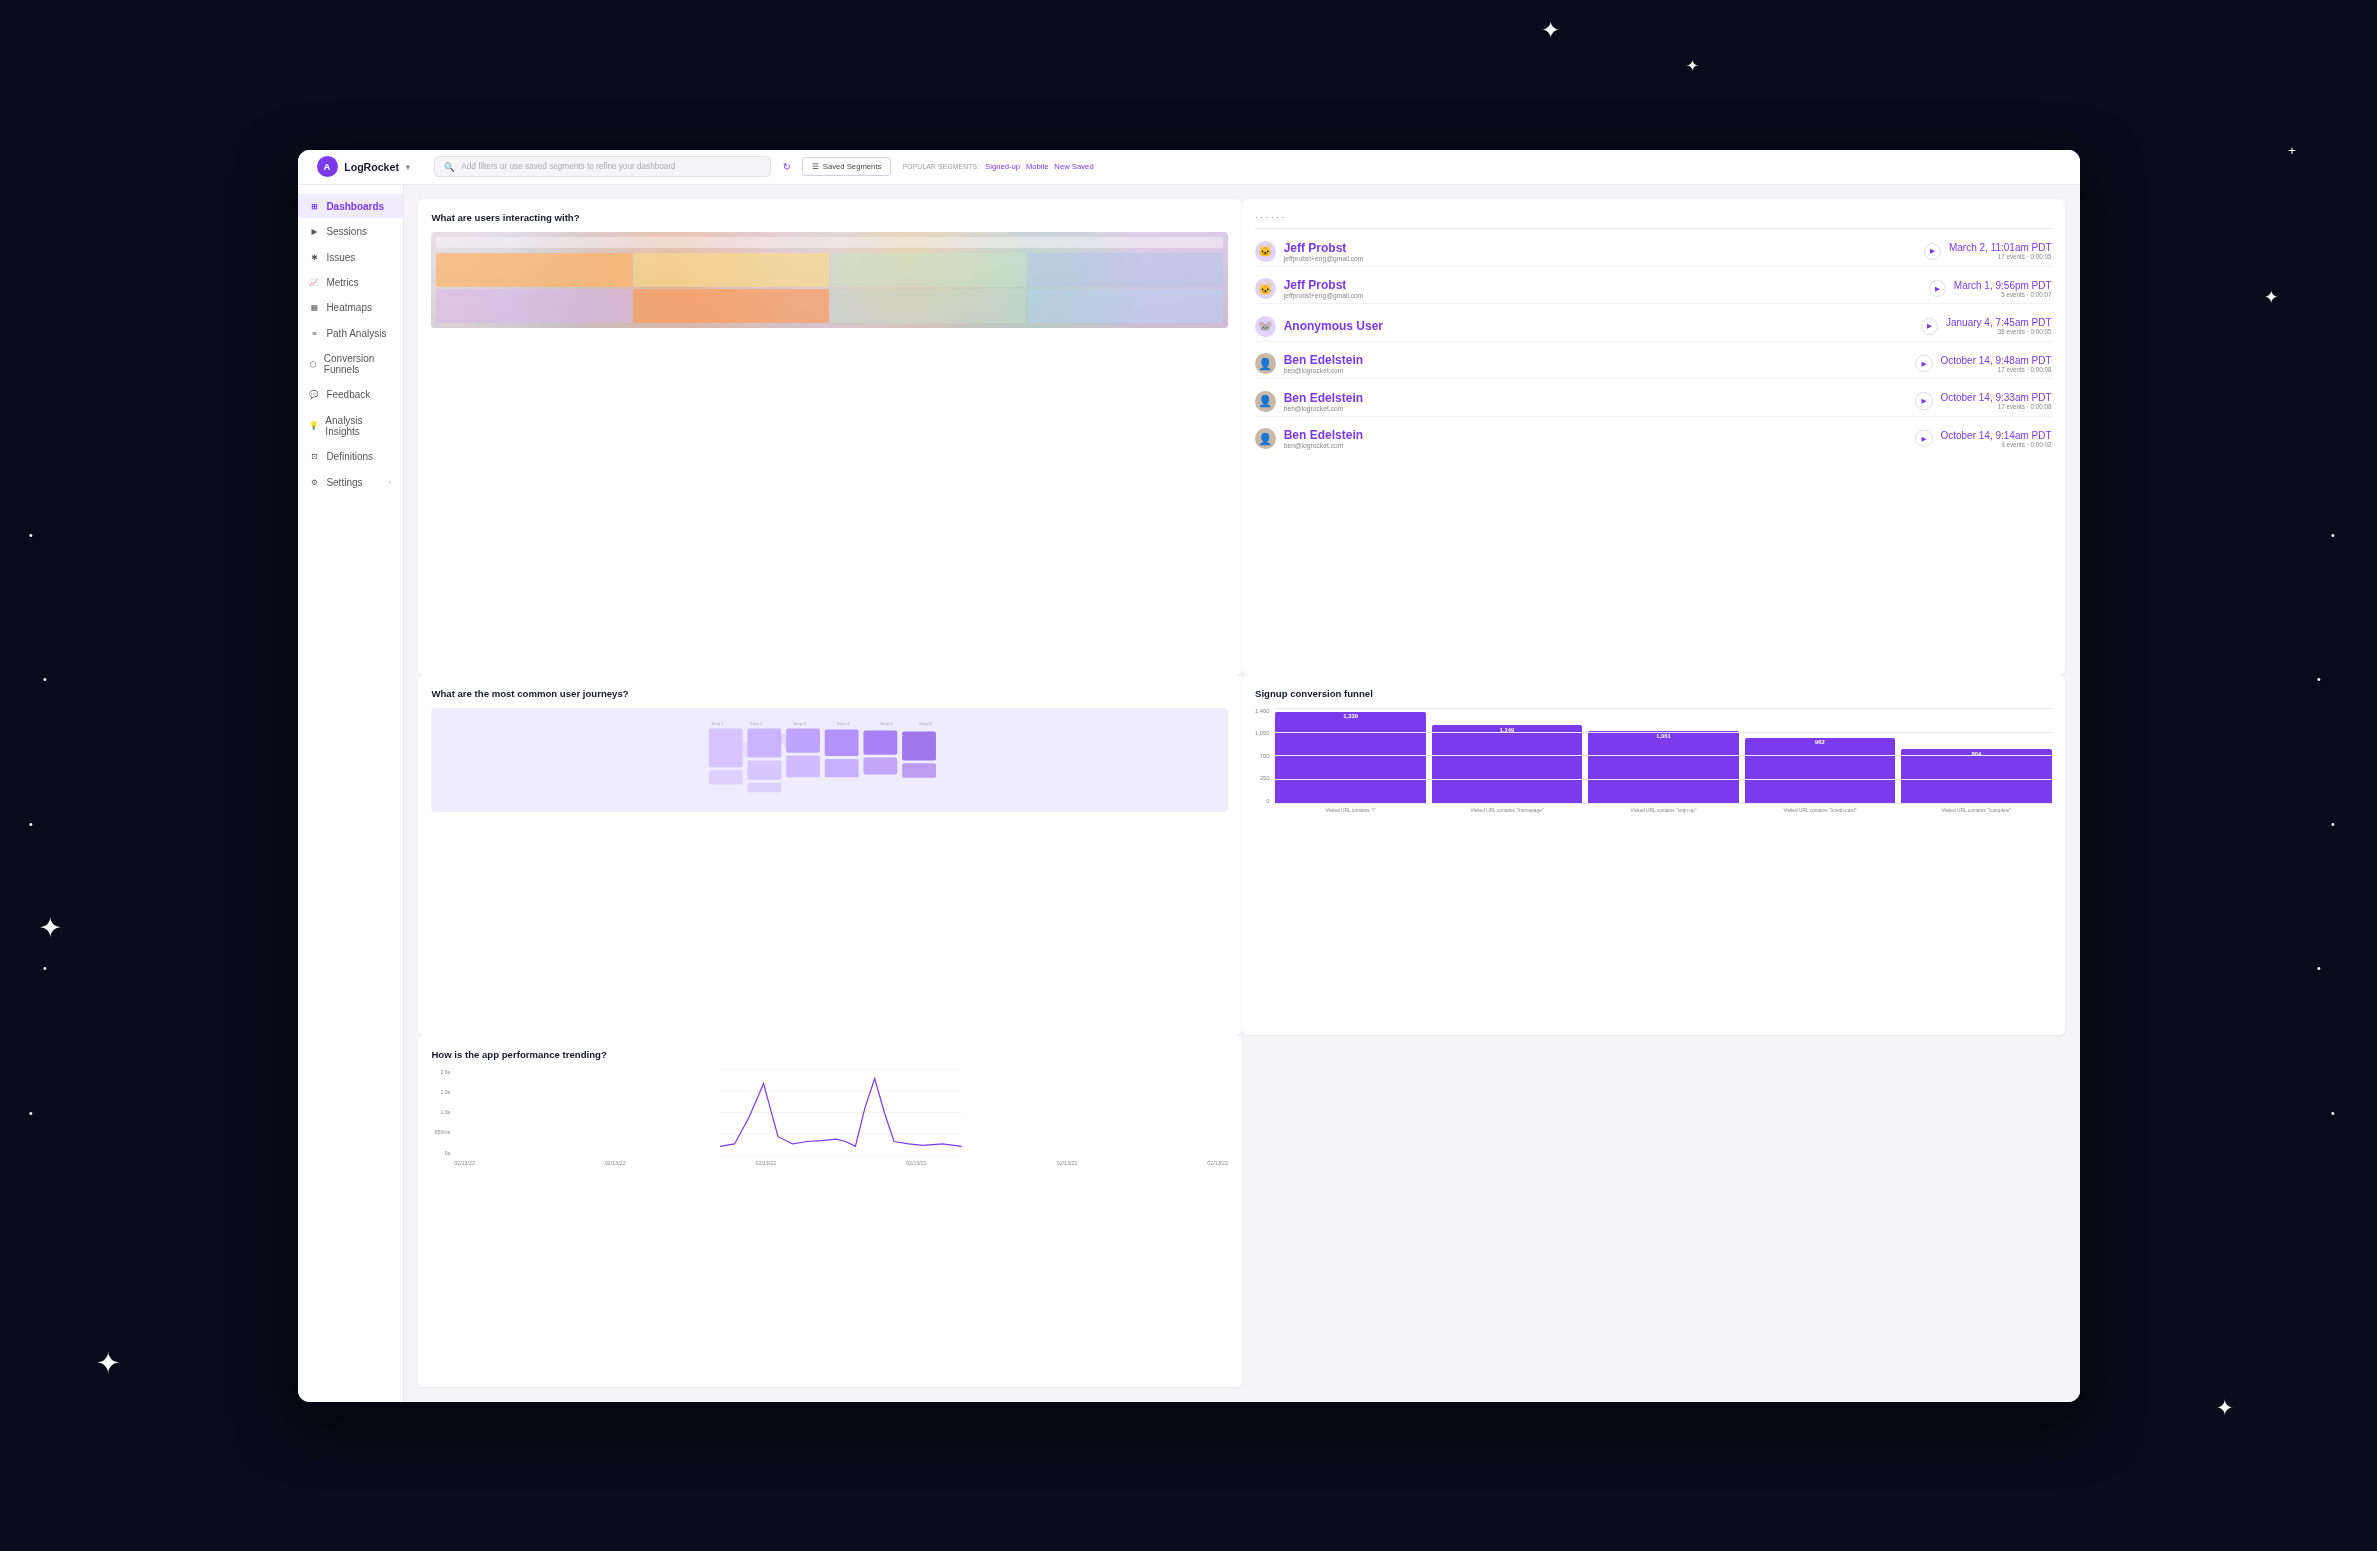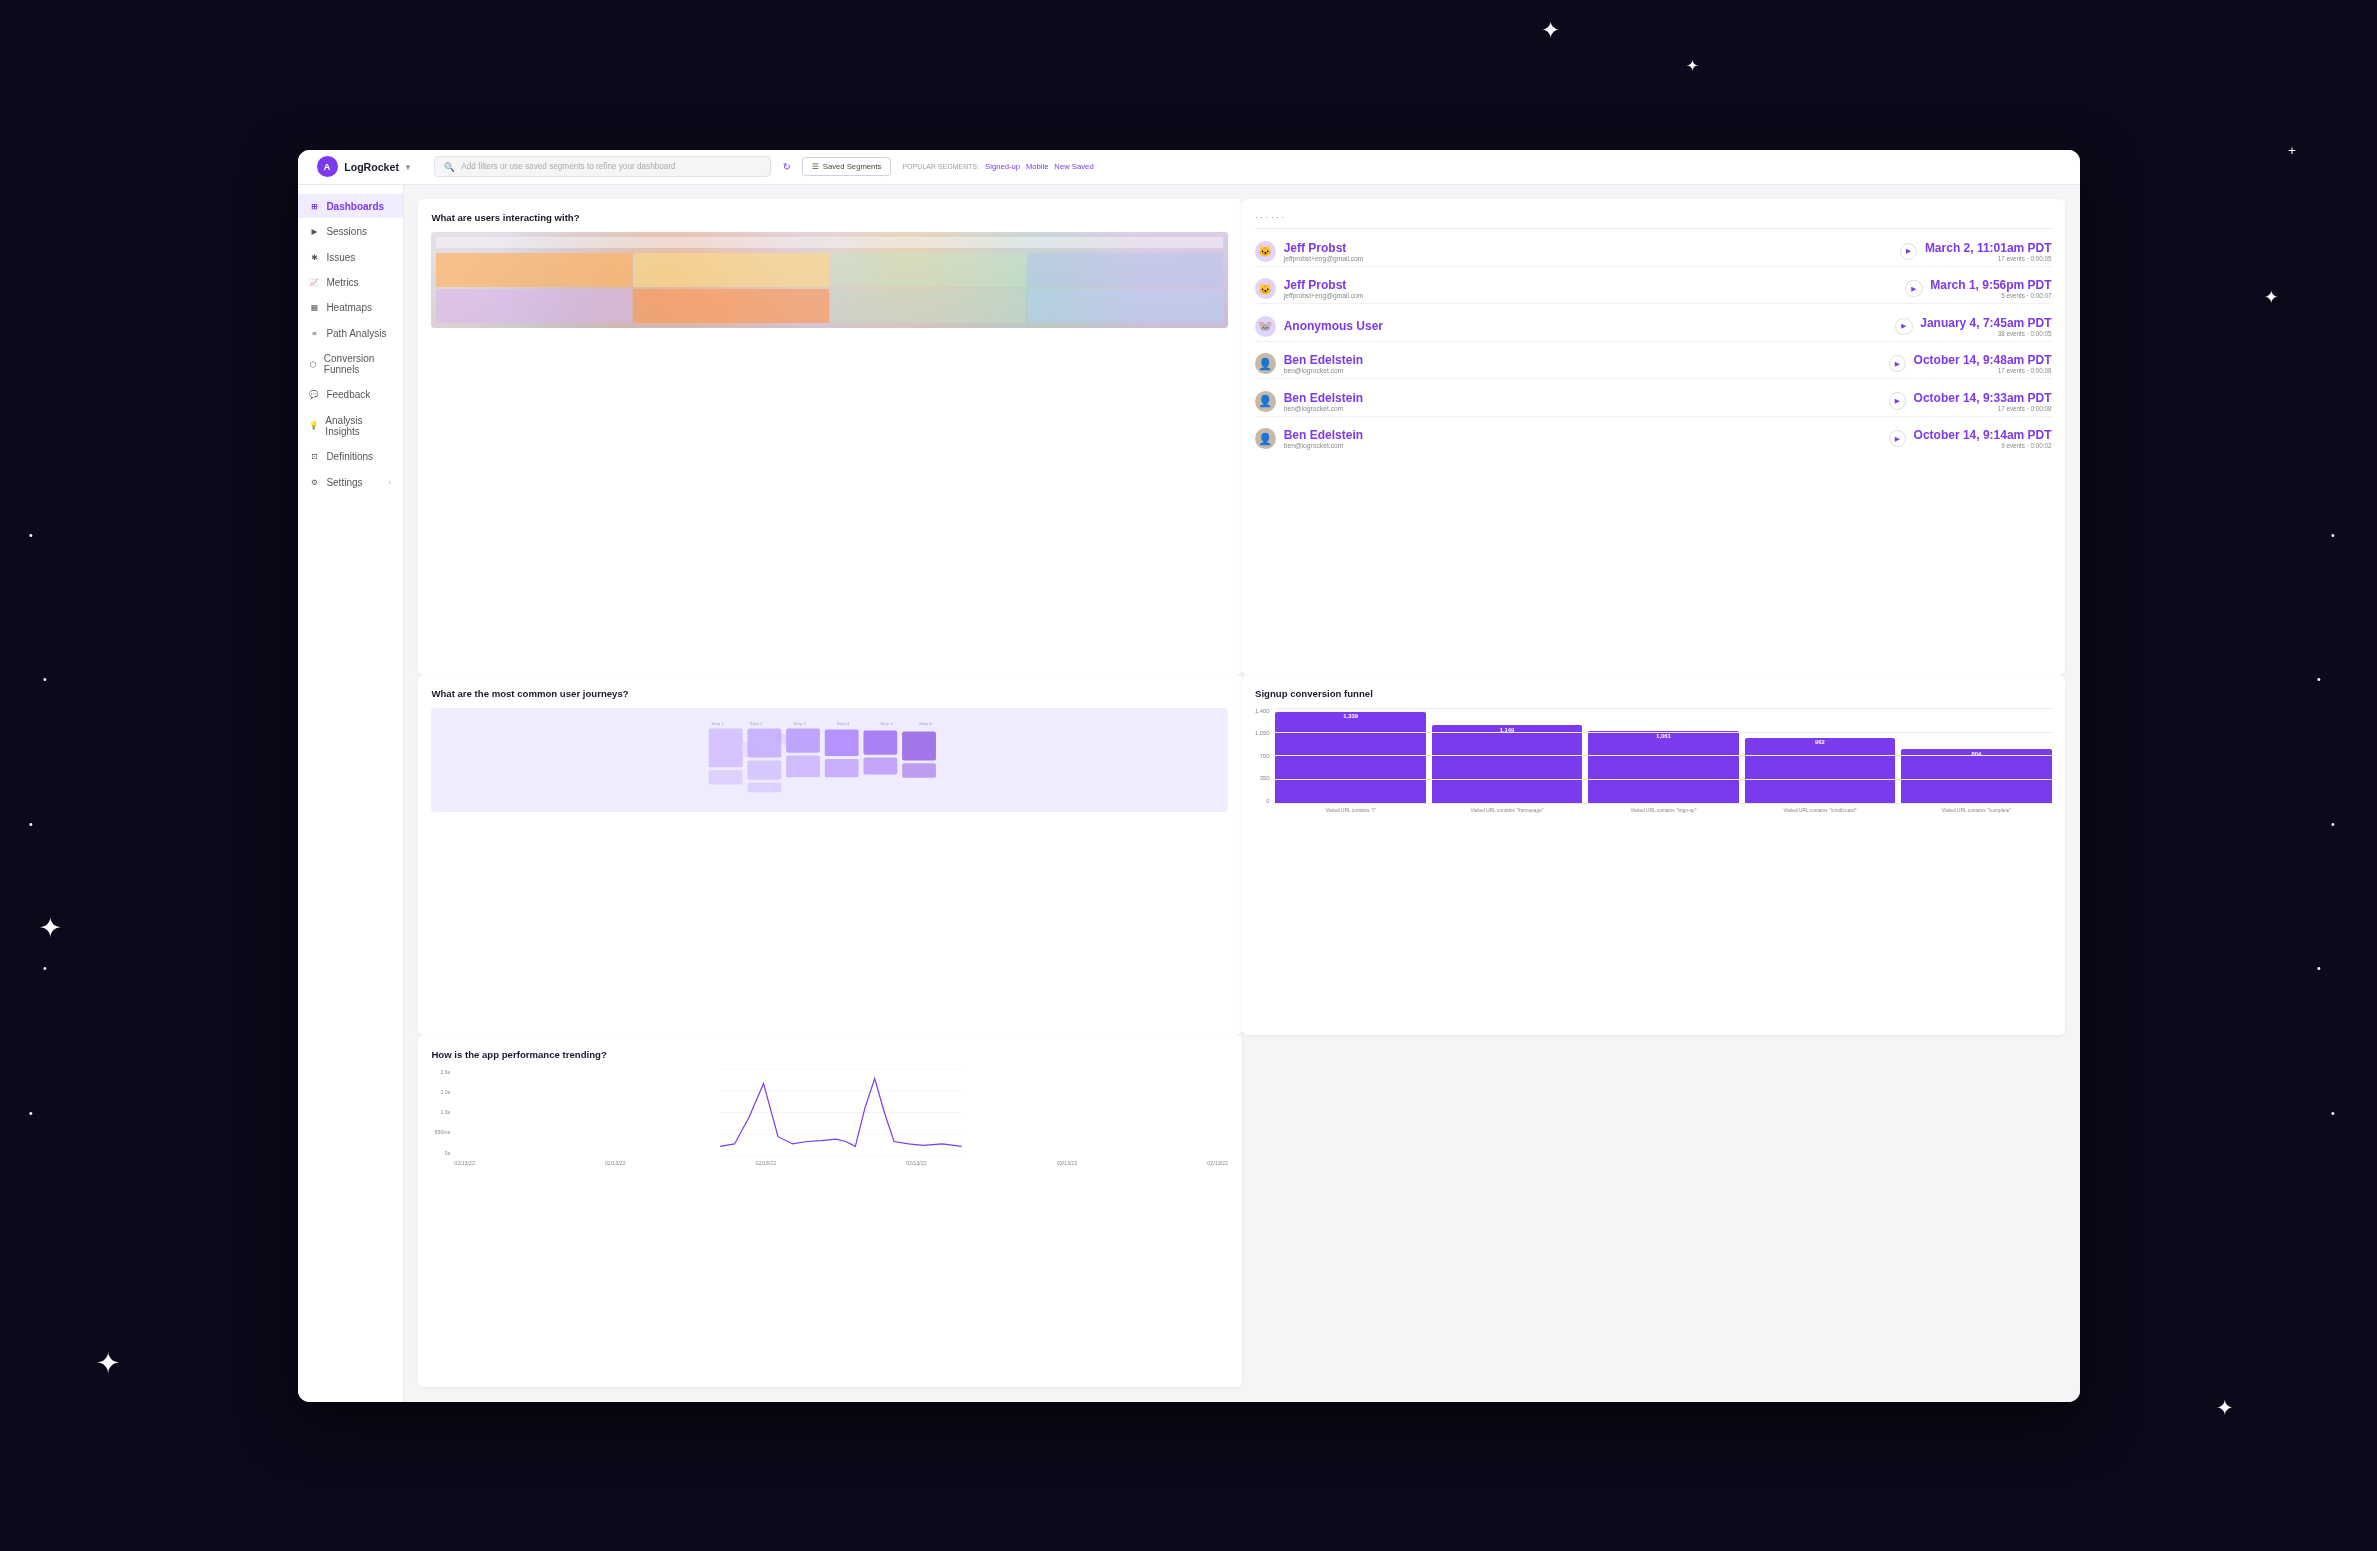--- a/index.html
+++ b/index.html
@@ -312,22 +312,22 @@
       font-size: 6.7px;
       flex-shrink: 0;
     }
 
     .session-time {
       text-align: right;
       min-width: 87px;
     }
 
     .session-date {
-      font-size: 12px;
-      font-weight: 700;
+      font-size: 10px;
+      font-weight: 400;
       color: #7c3aed;
     }
 
     .session-events {
       font-size: 6.3px;
       color: #888;
     }
 
     .sessions-header {
       font-size: 8.7px;

